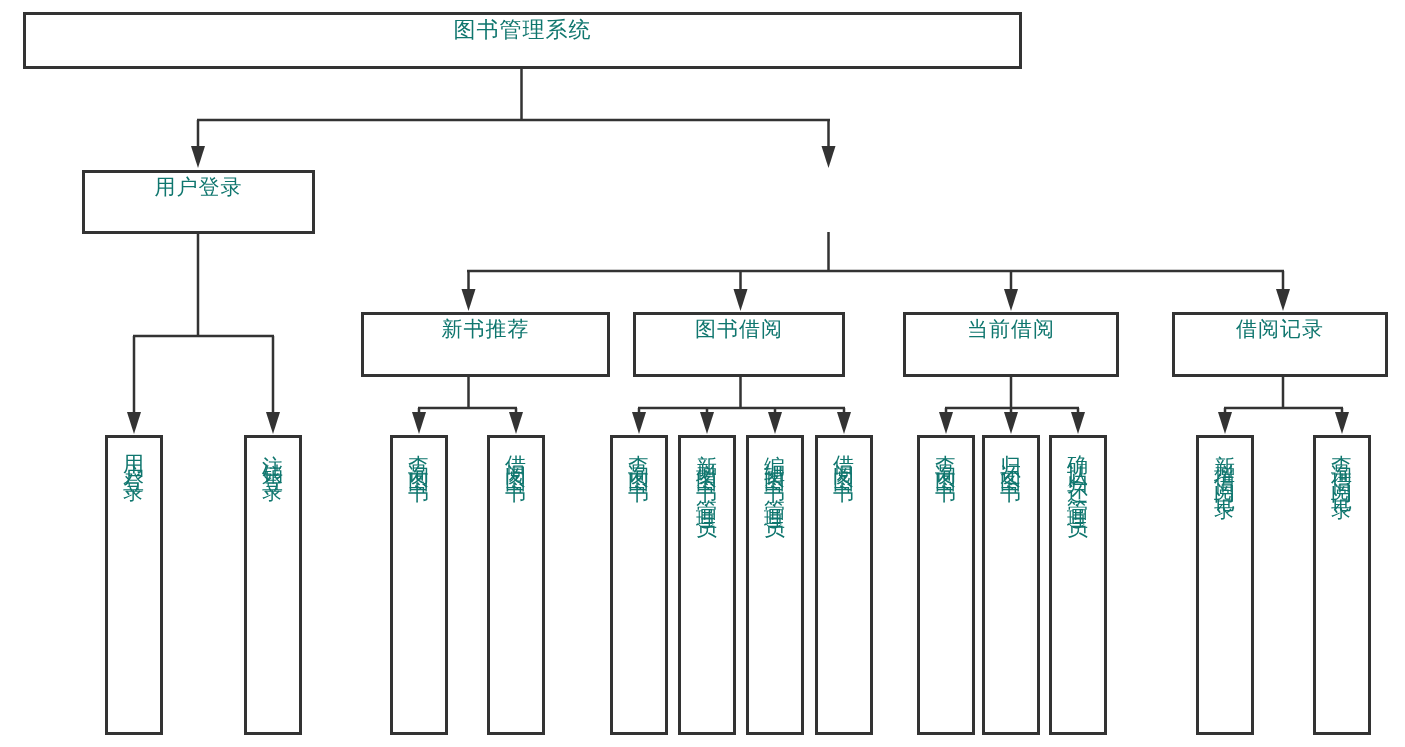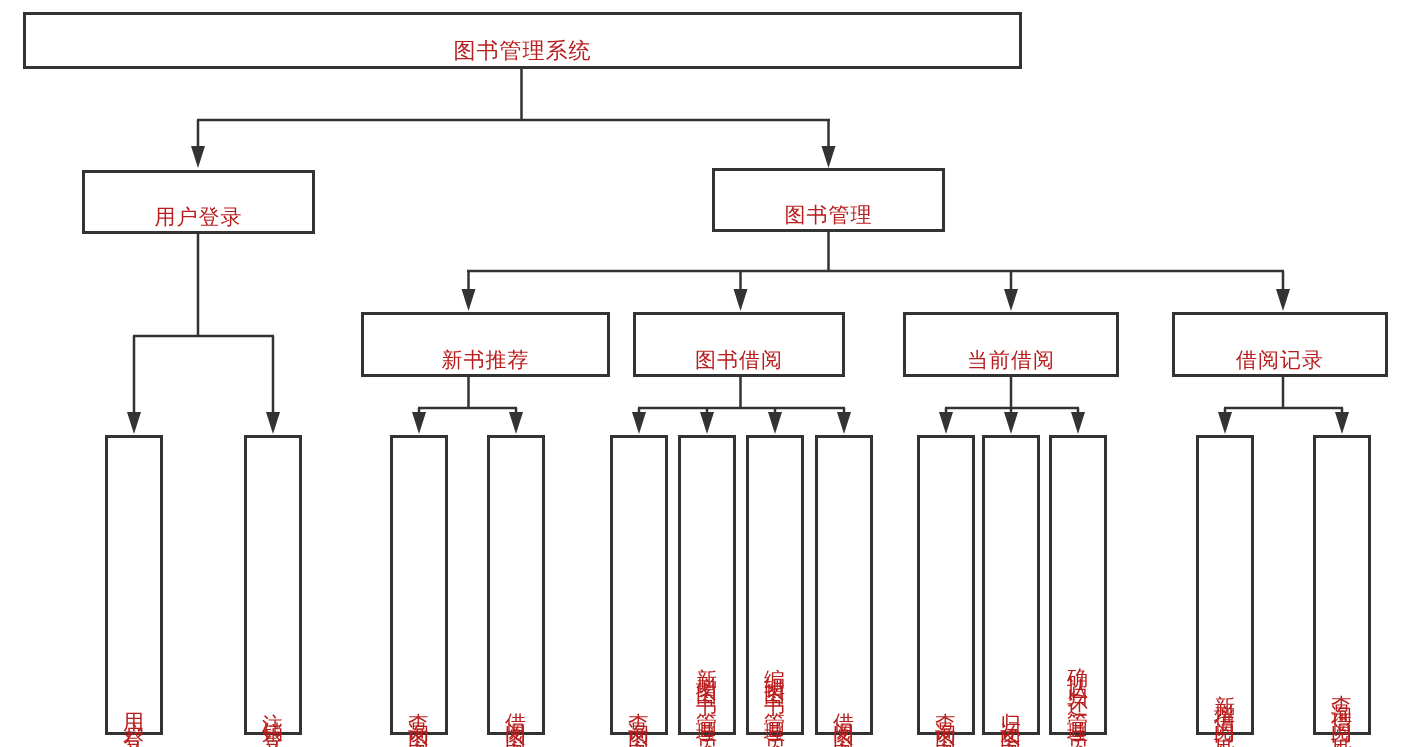--- a/index.html
+++ b/index.html
@@ -9,23 +9,23 @@
     font-family: "Liberation Sans", sans-serif;
     overflow: hidden;
   }
   #stage { position: absolute; inset: 0; width: 1405px; height: 747px; }
   svg.connectors { position: absolute; left: 0; top: 0; z-index: 0; }
   .box {
     position: absolute;
     box-sizing: border-box;
     background: #ffffff;
     border: 3px solid #333333;
-    color: #b91c1c;
+    color: #0f766e;
     display: flex;
-    align-items: flex-end;
+    align-items: flex-start;
     justify-content: center;
     z-index: 1;
   }
   .hbox { font-size: 21px; letter-spacing: 1px; }
   .root { font-size: 22px; }
   .vbox { width: 58px; height: 300px; top: 435px; font-size: 21px; }
   .vbox span {
     writing-mode: vertical-rl;
     text-orientation: mixed;
     letter-spacing: 9px;
@@ -87,23 +87,20 @@
     </g>
   </svg>
 
   <div class="box hbox root" style="left:23px; top:12px; width:999px; height:57px;">
     <span>图书管理系统</span>
   </div>
 
   <div class="box hbox" style="left:82px; top:170px; width:233px; height:64px;">
     <span>用户登录</span>
   </div>
-  <div class="box hbox" style="left:712px; top:168px; width:233px; height:64px;">
-    <span>图书管理</span>
-  </div>
 
   <div class="box hbox" style="left:361px; top:312px; width:249px; height:65px;">
     <span>新书推荐</span>
   </div>
   <div class="box hbox" style="left:633px; top:312px; width:212px; height:65px;">
     <span>图书借阅</span>
   </div>
   <div class="box hbox" style="left:903px; top:312px; width:216px; height:65px;">
     <span>当前借阅</span>
   </div>

